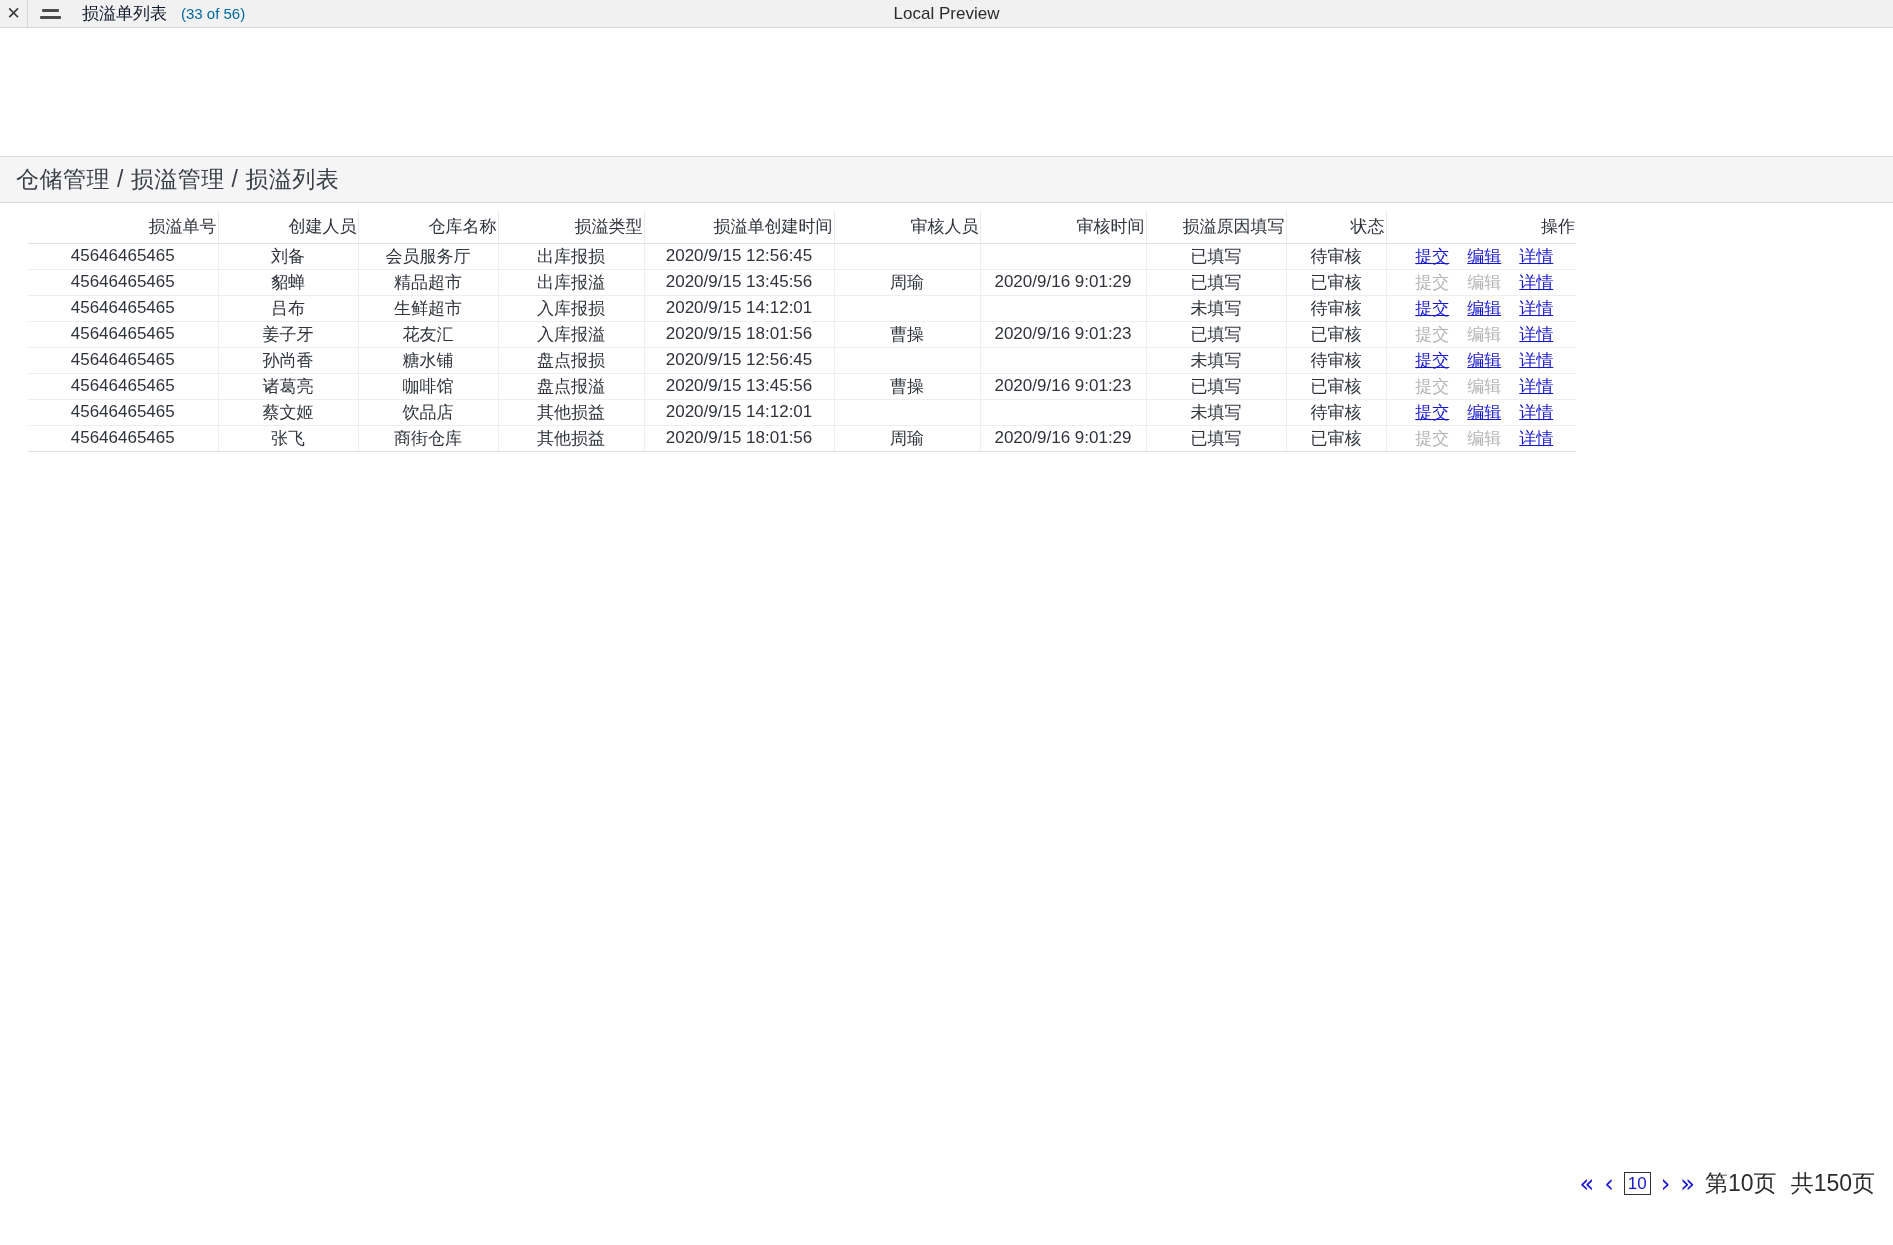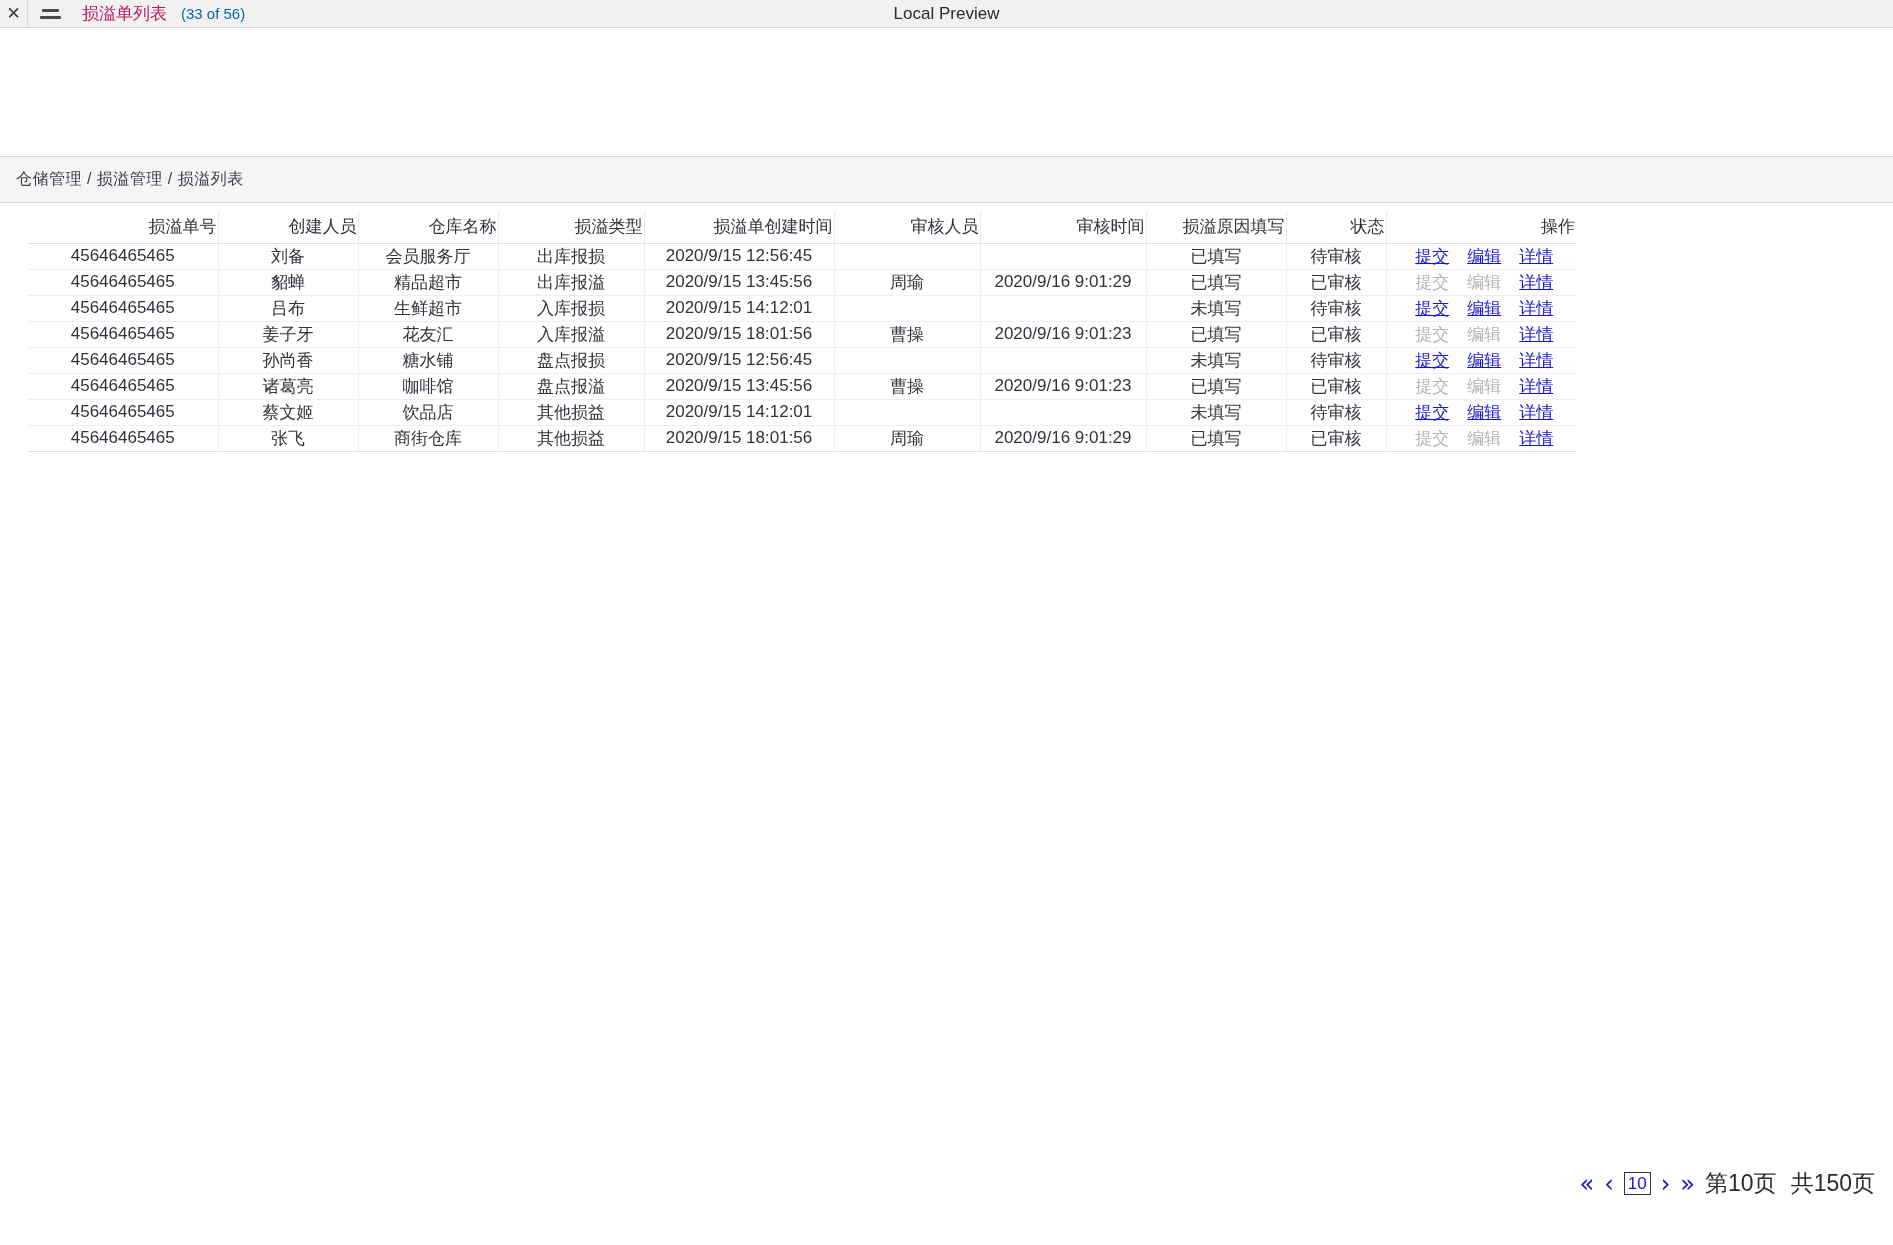--- a/index.html
+++ b/index.html
@@ -29,21 +29,21 @@
     width: 44px; height: 27px;
     display: flex; flex-direction: column; align-items: center; justify-content: center;
     gap: 4px;
   }
   .topbar-menu i {
     display: block; height: 3px; background: #4a4a4a; border-radius: 1px;
   }
   .topbar-menu i:nth-child(1) { width: 17px; }
   .topbar-menu i:nth-child(2) { width: 21px; }
   .topbar-title {
-    font-size: 17px; color: #be185d; margin-left: 10px; white-space: nowrap;
+    font-size: 17px; color: #0f172a; margin-left: 10px; white-space: nowrap;
   }
   .topbar-count {
     font-size: 15px; color: #0369a1; margin-left: 14px; white-space: nowrap;
   }
   .topbar-center {
     position: absolute; left: 0; right: 0; top: 0; height: 27px;
     display: flex; align-items: center; justify-content: center;
     font-size: 17px; color: #2b2b2b; pointer-events: none;
   }
 
@@ -58,21 +58,21 @@
 
   .breadcrumb-bar {
     height: 47px;
     background: #f5f5f5;
     border-top: 1px solid #d9d9d9;
     border-bottom: 1px solid #d9d9d9;
     display: flex; align-items: center;
     padding-left: 16px;
   }
   .breadcrumb {
-    font-size: 16px; color: #3a3f47; letter-spacing: .5px;
+    font-size: 23px; color: #3a3f47; letter-spacing: .5px;
   }
 
   
   .toolbar {
     height: 68px;
     display: flex; align-items: center;
     padding-left: 12px;
     gap: 13px;
   }
   .field {

